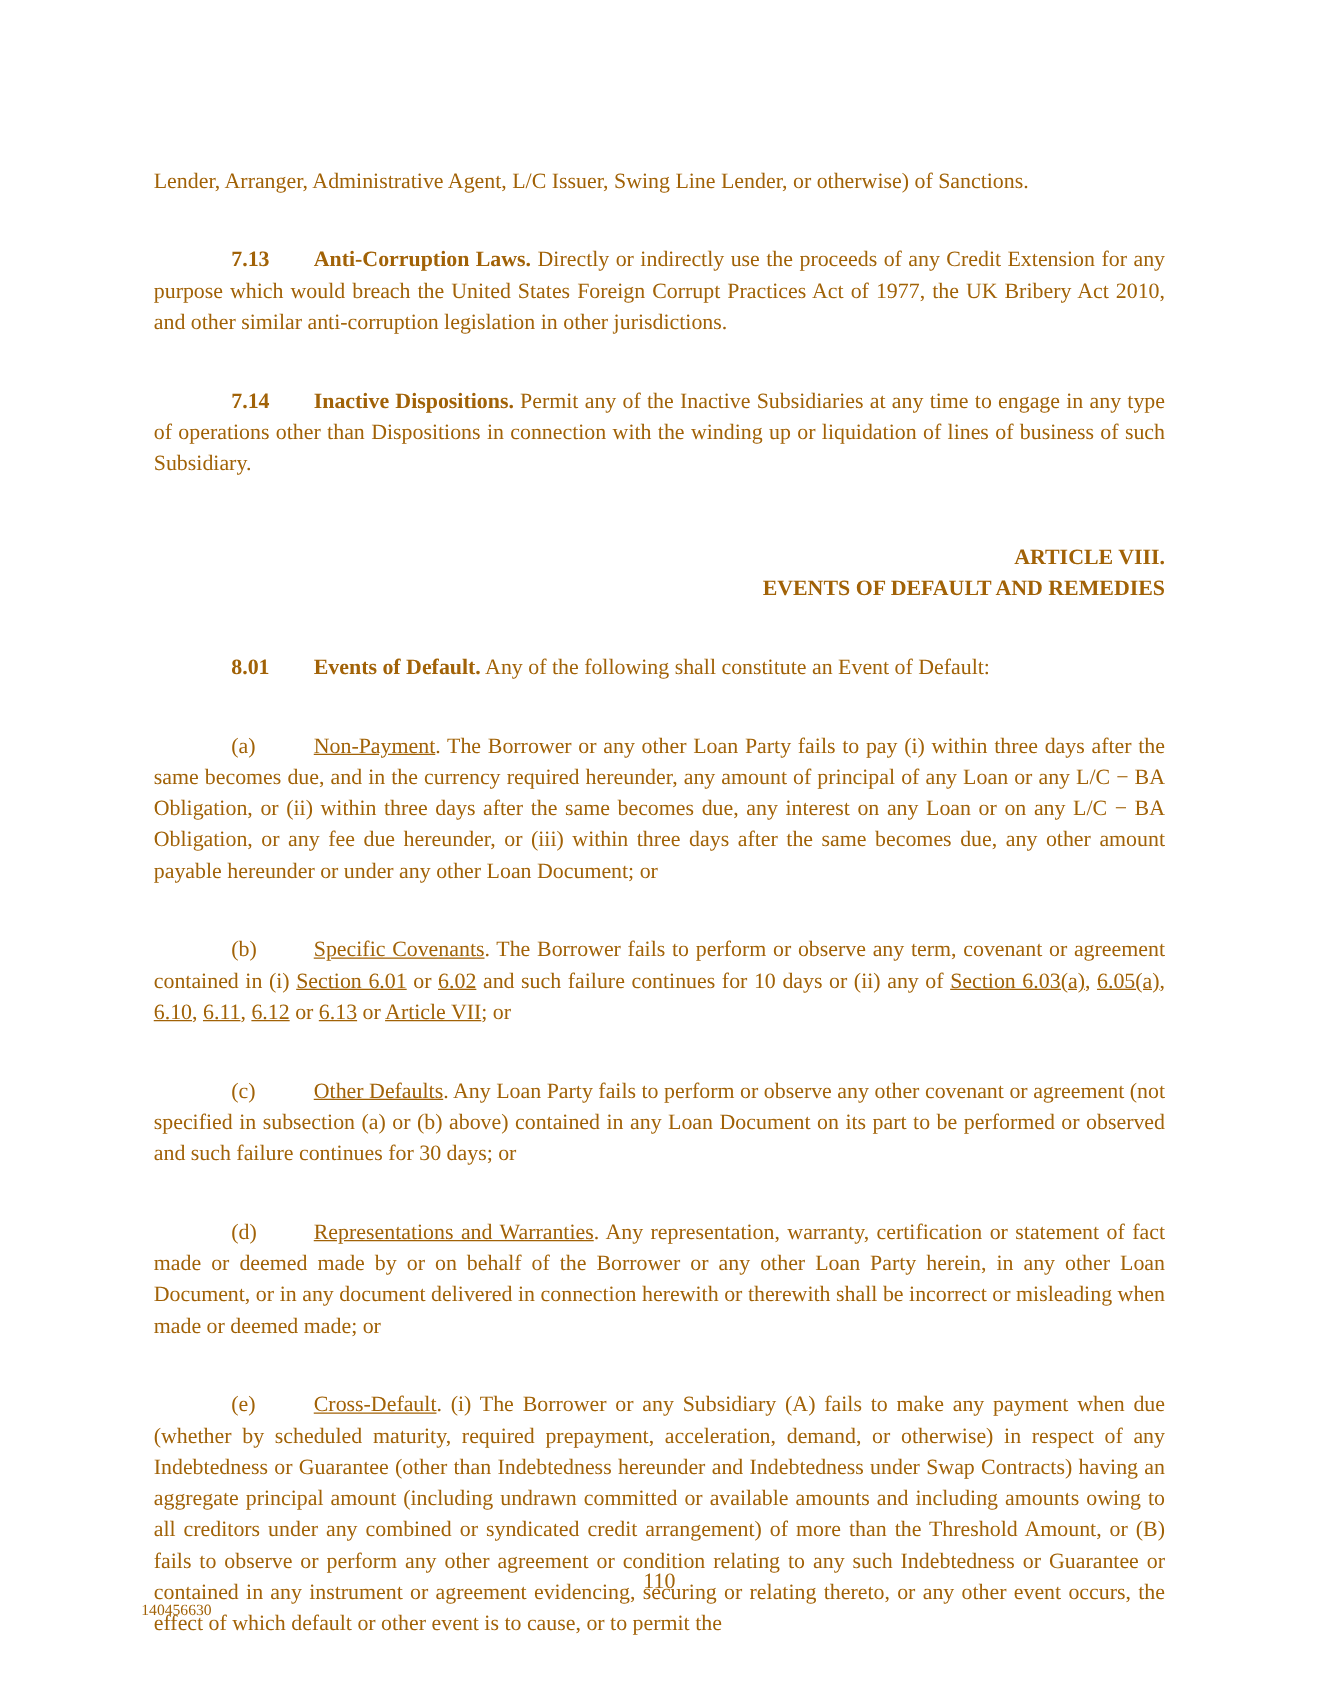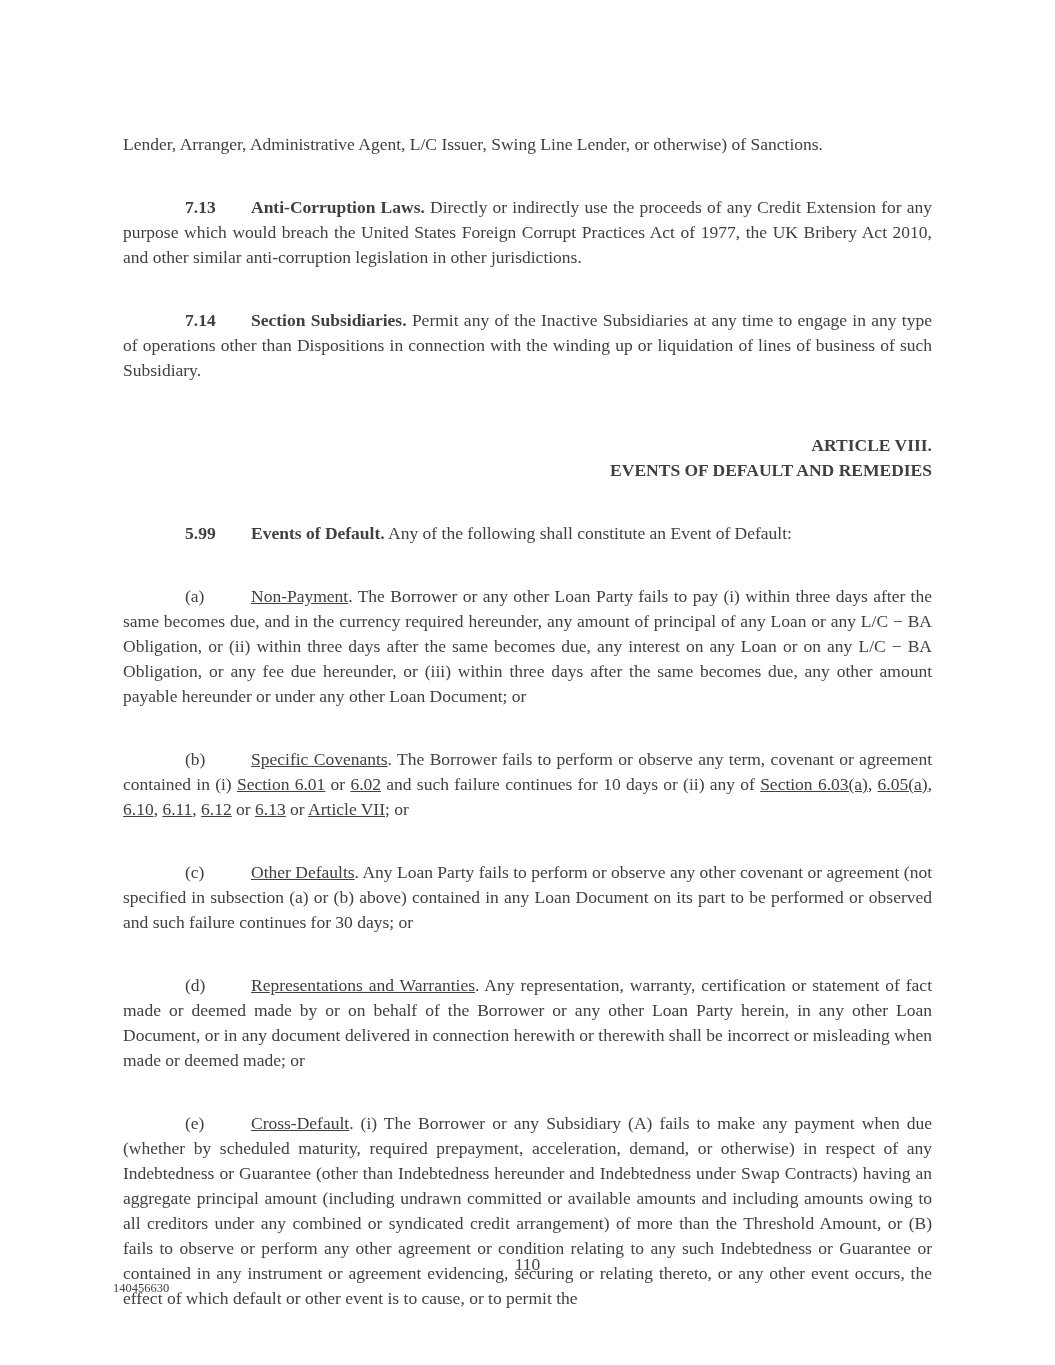--- a/index.html
+++ b/index.html
@@ -1,21 +1,21 @@
 <!DOCTYPE html>
 <html><head>
 <meta charset="utf-8">
 <style>
   html, body { margin: 0; padding: 0; background: #ffffff; }
   .page {
     position: relative;
     width: 1055px;
     height: 1365px;
     background: #ffffff;
-    color: #404040;
+    color: #a16207;
     font-family: "Liberation Serif", "DejaVu Serif", serif;
     overflow: hidden;
   }
   .content {
     position: absolute;
     left: 123px;
     top: 132px;
     width: 809px;
     font-size: 17.5px;
     line-height: 25px;
@@ -53,26 +53,26 @@
     line-height: 15px;
   }
 </style>
 </head>
 <body>
 
 <div class="page">
   <div class="content">
       <p class="para"><span class="run plain">Lender, Arranger, Administrative Agent, L/C Issuer, Swing Line Lender, or otherwise) of Sanctions.</span></p>
       <p class="para indent"><span class="run bold-label">7.13</span><span class="run bold">Anti-Corruption Laws.</span><span class="run plain"> Directly or indirectly use the proceeds of any Credit Extension for any purpose which would breach the United States Foreign Corrupt Practices Act of 1977, the UK Bribery Act 2010, and other similar anti-corruption legislation in other jurisdictions.</span></p>
-      <p class="para indent"><span class="run bold-label">7.14</span><span class="run bold">Section Subsidiaries.</span><span class="run plain"> Permit any of the Inactive Subsidiaries at any time to engage in any type of operations other than Dispositions in connection with the winding up or liquidation of lines of business of such Subsidiary.</span></p>
+      <p class="para indent"><span class="run bold-label">7.14</span><span class="run bold">Inactive Dispositions.</span><span class="run plain"> Permit any of the Inactive Subsidiaries at any time to engage in any type of operations other than Dispositions in connection with the winding up or liquidation of lines of business of such Subsidiary.</span></p>
       <div class="heading">
         <div>ARTICLE VIII.</div>
         <div>EVENTS OF DEFAULT AND REMEDIES</div>
       </div>
-      <p class="para indent"><span class="run bold-label">5.99</span><span class="run bold">Events of Default.</span><span class="run plain"> Any of the following shall constitute an Event of Default:</span></p>
+      <p class="para indent"><span class="run bold-label">8.01</span><span class="run bold">Events of Default.</span><span class="run plain"> Any of the following shall constitute an Event of Default:</span></p>
       <p class="para indent"><span class="run label">(a)</span><span class="run u">Non-Payment</span><span class="run plain">. The Borrower or any other Loan Party fails to pay (i) within three days after the same becomes due, and in the currency required hereunder, any amount of principal of any Loan or any L/C − BA Obligation, or (ii) within three days after the same becomes due, any interest on any Loan or on any L/C − BA Obligation, or any fee due hereunder, or (iii) within three days after the same becomes due, any other amount payable hereunder or under any other Loan Document; or</span></p>
       <p class="para indent"><span class="run label">(b)</span><span class="run u">Specific Covenants</span><span class="run plain">. The Borrower fails to perform or observe any term, covenant or agreement contained in (i) </span><span class="run u">Section 6.01</span><span class="run plain"> or </span><span class="run u">6.02</span><span class="run plain"> and such failure continues for 10 days or (ii) any of </span><span class="run u">Section 6.03(a)</span><span class="run plain">, </span><span class="run u">6.05(a)</span><span class="run plain">, </span><span class="run u">6.10</span><span class="run plain">, </span><span class="run u">6.11</span><span class="run plain">, </span><span class="run u">6.12</span><span class="run plain"> or </span><span class="run u">6.13</span><span class="run plain"> or </span><span class="run u">Article VII</span><span class="run plain">; or</span></p>
       <p class="para indent"><span class="run label">(c)</span><span class="run u">Other Defaults</span><span class="run plain">. Any Loan Party fails to perform or observe any other covenant or agreement (not specified in subsection (a) or (b) above) contained in any Loan Document on its part to be performed or observed and such failure continues for 30 days; or</span></p>
       <p class="para indent"><span class="run label">(d)</span><span class="run u">Representations and Warranties</span><span class="run plain">. Any representation, warranty, certification or statement of fact made or deemed made by or on behalf of the Borrower or any other Loan Party herein, in any other Loan Document, or in any document delivered in connection herewith or therewith shall be incorrect or misleading when made or deemed made; or</span></p>
       <p class="para indent"><span class="run label">(e)</span><span class="run u">Cross-Default</span><span class="run plain">. (i) The Borrower or any Subsidiary (A) fails to make any payment when due (whether by scheduled maturity, required prepayment, acceleration, demand, or otherwise) in respect of any Indebtedness or Guarantee (other than Indebtedness hereunder and Indebtedness under Swap Contracts) having an aggregate principal amount (including undrawn committed or available amounts and including amounts owing to all creditors under any combined or syndicated credit arrangement) of more than the Threshold Amount, or (B) fails to observe or perform any other agreement or condition relating to any such Indebtedness or Guarantee or contained in any instrument or agreement evidencing, securing or relating thereto, or any other event occurs, the effect of which default or other event is to cause, or to permit the</span></p>
     </div>
   <div class="page-number">110</div>
   <div class="doc-id">140456630</div>
 </div>
 

